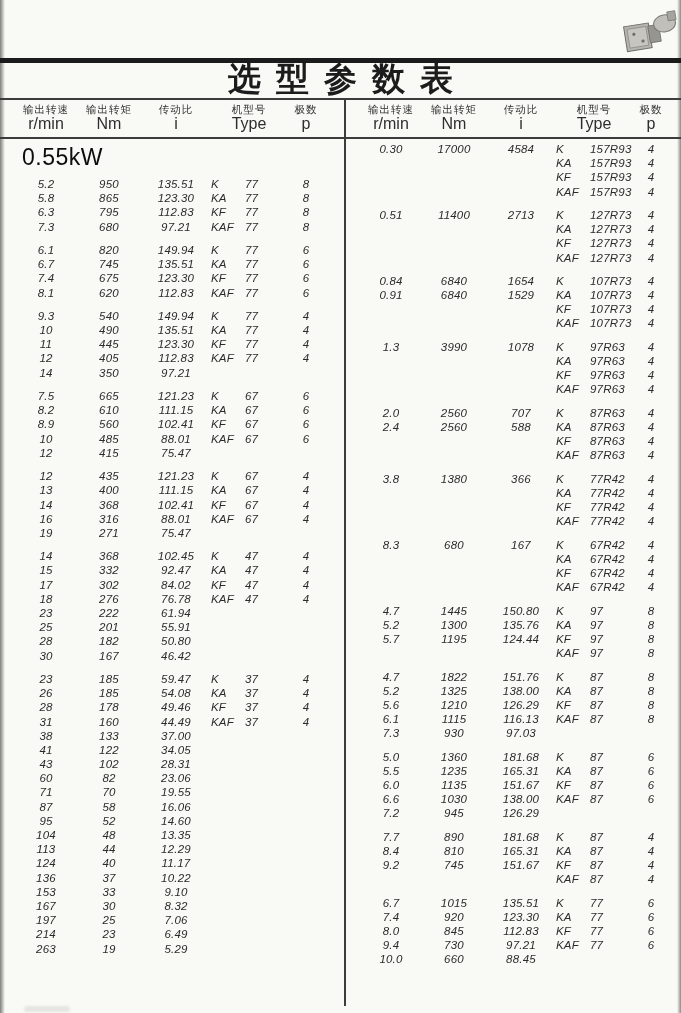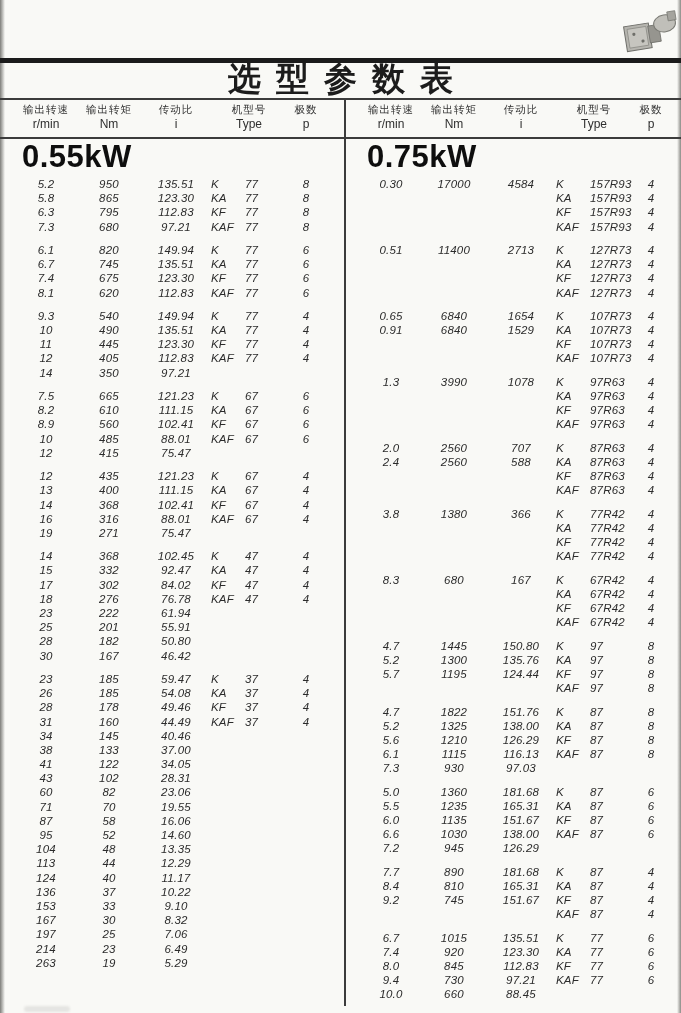--- a/index.html
+++ b/index.html
@@ -15,25 +15,25 @@
   .divider{position:absolute;left:344px;top:98px;width:1.6px;height:908px;background:#3c3c3c;}
   .title{position:absolute;top:61px;left:0;width:100%;margin:0;text-align:center;
         font-size:33px;font-weight:700;line-height:36px;color:#1c1c1c;
         letter-spacing:15px;text-indent:15px;}
   .header-row{position:absolute;top:102px;display:grid;
         grid-template-columns:62px 64px 70px 76px 38px;padding-left:15px;box-sizing:border-box;}
   .hleft{left:0;width:345px;}
   .hright{left:345px;width:336px;}
   .hcell{text-align:center;}
   .hcn{font-size:10.5px;line-height:14px;letter-spacing:1px;color:#333;}
-  .hunit{font-size:12px;line-height:16px;color:#2e2e2e;}
+  .hunit{font-size:16px;line-height:16px;color:#2e2e2e;}
   .section{position:absolute;top:142px;box-sizing:border-box;}
   .sleft{left:0;width:345px;}
   .sright{left:345px;width:336px;}
-  .kw{font-size:31px;font-weight:700;color:#0e0e0e;margin:0 0 5px 22px;line-height:30px;letter-spacing:0.5px;}
+  .kw{font-size:23px;font-weight:400;color:#0e0e0e;margin:0 0 5px 22px;line-height:30px;letter-spacing:0.5px;}
   .group{margin-bottom:9.2px;font-style:italic;}
   .row{display:grid;grid-template-columns:62px 64px 70px 34px 42px 38px;
         padding-left:15px;height:14.2px;line-height:14.2px;font-size:11.5px;letter-spacing:0.2px;}
   .c-speed,.c-torque,.c-ratio,.c-poles{text-align:center;}
   .c-type,.c-size{text-align:left;}
   .photo{position:absolute;top:9px;right:3px;width:58px;height:49px;}
   .smudge{position:absolute;left:24px;top:1006px;width:46px;height:6px;
         background:rgba(60,60,55,0.10);filter:blur(1px);border-radius:3px;}
 </style>
 </head>
@@ -401,28 +401,20 @@
           </div>
           <div class="row">
             <span class="c-speed">31</span>
             <span class="c-torque">160</span>
             <span class="c-ratio">44.49</span>
             <span class="c-type">KAF</span>
             <span class="c-size">37</span>
             <span class="c-poles">4</span>
           </div>
           <div class="row">
-            <span class="c-speed">34</span>
-            <span class="c-torque">145</span>
-            <span class="c-ratio">40.46</span>
-            <span class="c-type"></span>
-            <span class="c-size"></span>
-            <span class="c-poles"></span>
-          </div>
-          <div class="row">
             <span class="c-speed">38</span>
             <span class="c-torque">133</span>
             <span class="c-ratio">37.00</span>
             <span class="c-type"></span>
             <span class="c-size"></span>
             <span class="c-poles"></span>
           </div>
           <div class="row">
             <span class="c-speed">41</span>
             <span class="c-torque">122</span>
@@ -541,21 +533,20 @@
             <span class="c-ratio">5.29</span>
             <span class="c-type"></span>
             <span class="c-size"></span>
             <span class="c-poles"></span>
           </div>
         </div>
       </div>
   </div>
 
   <div class="section sright">
-    <div class="kw">0.75kW</div>
     <div>
         <div class="group">
           <div class="row">
             <span class="c-speed">0.30</span>
             <span class="c-torque">17000</span>
             <span class="c-ratio">4584</span>
             <span class="c-type">K</span>
             <span class="c-size">157R93</span>
             <span class="c-poles">4</span>
           </div>
@@ -613,21 +604,21 @@
             <span class="c-speed"></span>
             <span class="c-torque"></span>
             <span class="c-ratio"></span>
             <span class="c-type">KAF</span>
             <span class="c-size">127R73</span>
             <span class="c-poles">4</span>
           </div>
         </div>
         <div class="group">
           <div class="row">
-            <span class="c-speed">0.65</span>
+            <span class="c-speed">0.84</span>
             <span class="c-torque">6840</span>
             <span class="c-ratio">1654</span>
             <span class="c-type">K</span>
             <span class="c-size">107R73</span>
             <span class="c-poles">4</span>
           </div>
           <div class="row">
             <span class="c-speed">0.91</span>
             <span class="c-torque">6840</span>
             <span class="c-ratio">1529</span>

